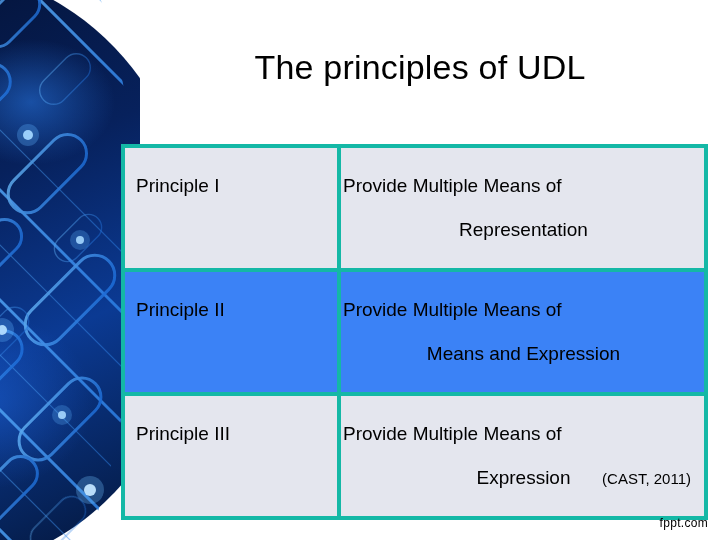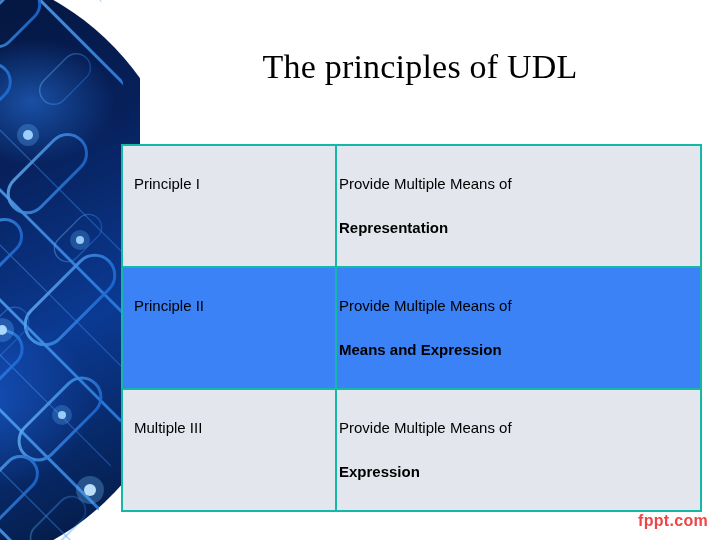--- a/index.html
+++ b/index.html
@@ -55,67 +55,66 @@
     left: 140px;
     top: 46px;
     width: 560px;
     text-align: center;
     font-size: 34px;
     line-height: 42px;
     color: #000000;
     font-weight: normal;
     letter-spacing: .2px;
     white-space: nowrap;
-    font-family: Liberation Serif, serif;
   }
 
   
   .principles-table {
     position: absolute;
     left: 121px;
     top: 144px;
     width: 564px;
     border-collapse: collapse;
     table-layout: fixed;
   }
   .principles-table td {
-    border: 2px solid #14b8a6;
+    border: 4px solid #14b8a6;
     vertical-align: top;
     padding: 16px 0 16px 11px;
-    font-size: 15px;
+    font-size: 19px;
     line-height: 44px;
     color: #000000;
   }
   .principles-table td.col-label { width: 201px; }
   .principles-table td.col-desc  { width: 361px; padding-left: 2px; }
   .row-light td { background: #e4e6ee; }
   .row-dark  td { background: #3b82f6; }
   .desc-line { display: block; white-space: nowrap; }
-  .desc-line.bold { font-weight: bold; }
+  .desc-line.bold { font-weight: normal; text-align: center; }
   .label-text { white-space: nowrap; }
 
   
   .citation {
     position: absolute;
     left: 0;
     top: 470px;
     width: 691px;
     text-align: right;
     font-size: 15px;
     color: #000000;
   }
 
   
   .watermark {
     position: absolute;
     right: 12px;
     bottom: 10px;
-    font-size: 16px;
-    font-weight: bold;
-    color: #ef4444;
+    font-size: 12px;
+    font-weight: normal;
+    color: #000000;
     letter-spacing: .3px;
   }
 </style>
 </head>
 <body>
 
 <div class="slide">
 
   <div class="deco">
     <div class="deco-inner"></div>
@@ -201,26 +200,27 @@
         <td class="col-label">
           <span class="label-text">Principle II</span>
         </td>
         <td class="col-desc">
           <span class="desc-line">Provide Multiple Means of</span>
           <span class="desc-line bold">Means and Expression</span>
         </td>
       </tr>
       <tr class="row-light">
         <td class="col-label">
-          <span class="label-text">Multiple III</span>
+          <span class="label-text">Principle III</span>
         </td>
         <td class="col-desc">
           <span class="desc-line">Provide Multiple Means of</span>
           <span class="desc-line bold">Expression</span>
         </td>
       </tr>
     </tbody>
   </table>
 
+  <div class="citation">(CAST, 2011)</div>
 
   <div class="watermark">fppt.com</div>
 
 </div>
 
 </body></html>

